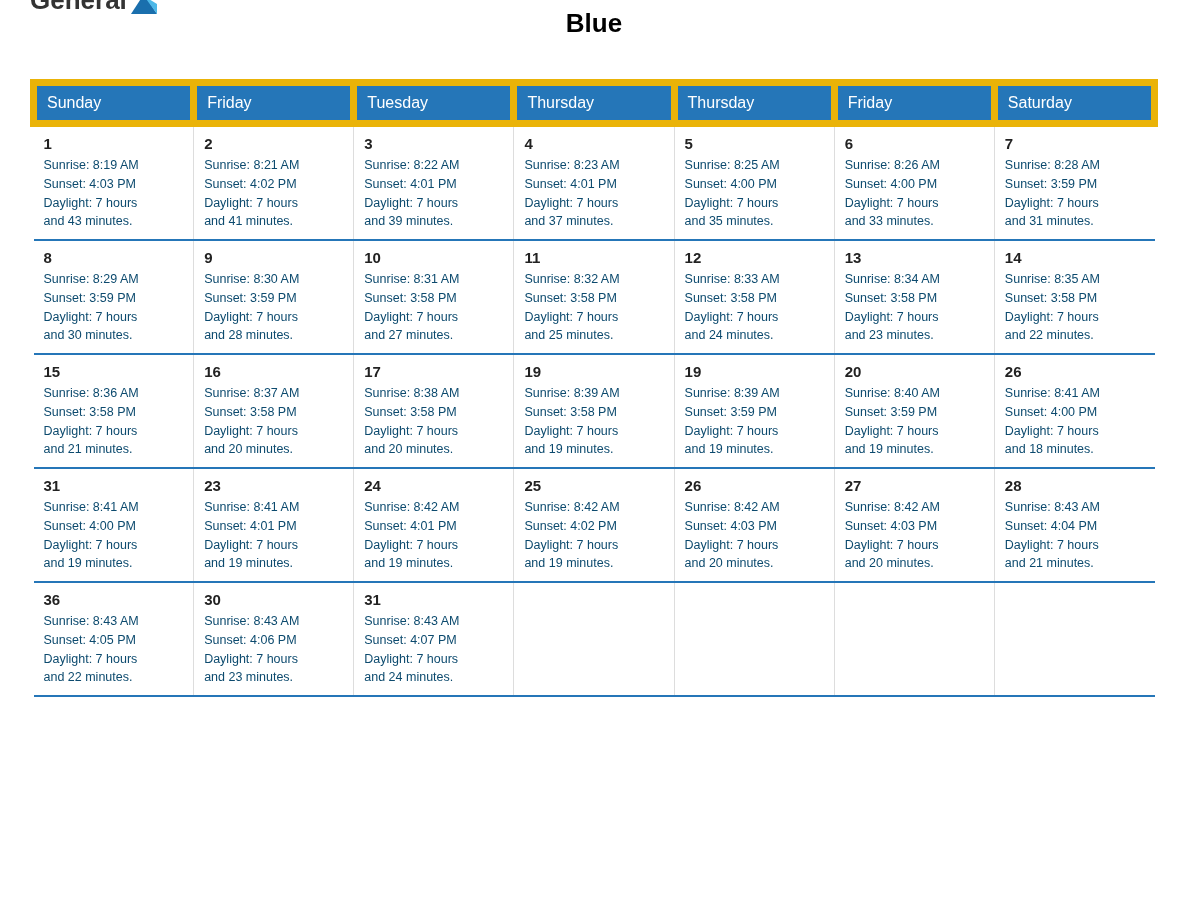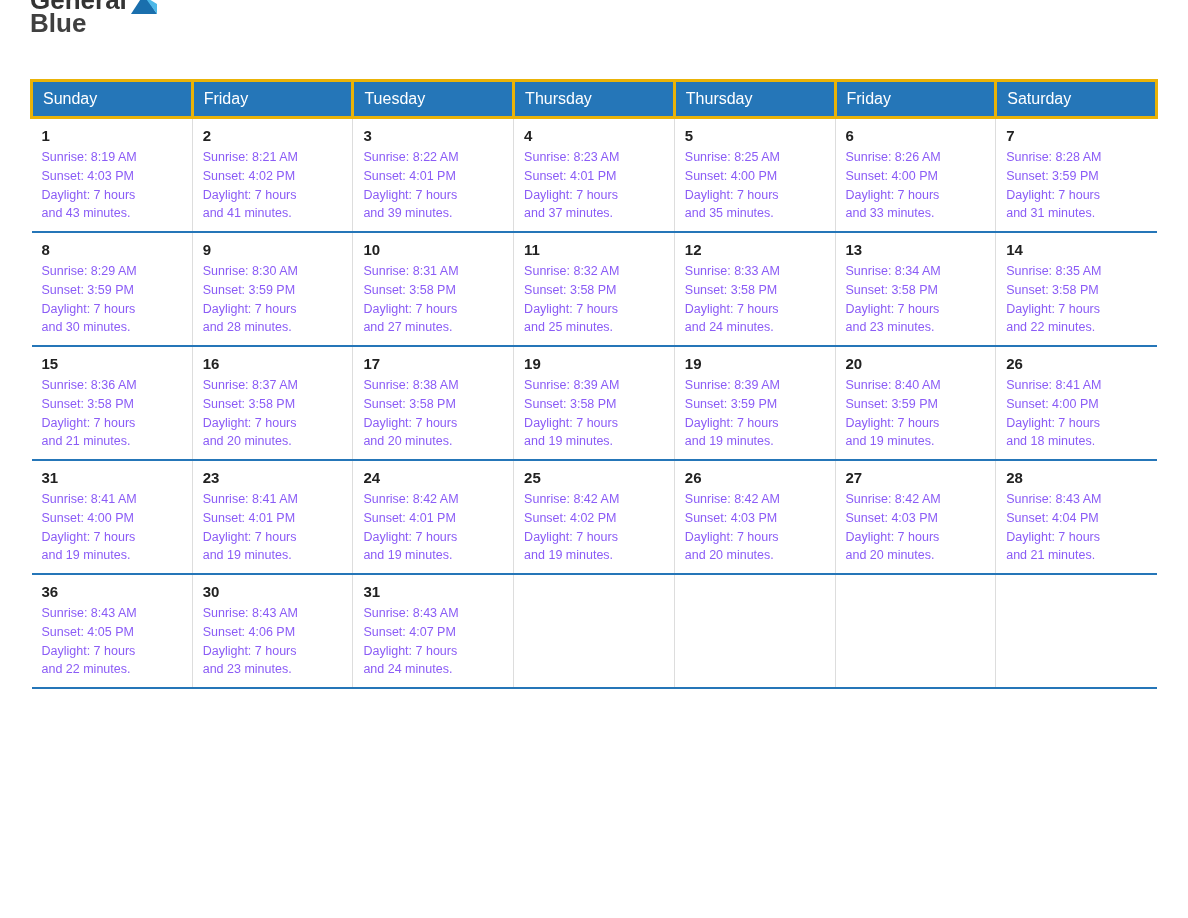--- a/index.html
+++ b/index.html
@@ -37,21 +37,21 @@
     }
     thead tr {
       background-color: #2576b8;
     }
     thead th {
       color: #fff;
       font-size: 16px;
       font-weight: normal;
       text-align: left;
       padding: 8px 10px;
-      border: 3px solid #eab308;
+      border: 7px solid #eab308;
     }
     tbody tr {
       border-bottom: 2px solid #2576b8;
     }
     tbody td {
       vertical-align: top;
       padding: 8px 10px;
       font-size: 13px;
       color: #333;
       border-right: 1px solid #ddd;
@@ -64,21 +64,21 @@
     }
     .day-num {
       font-size: 15px;
       font-weight: bold;
       color: #222;
       display: block;
       margin-bottom: 4px;
     }
     .day-info {
       font-size: 12.5px;
-      color: #8b5cf6;
+      color: #0c4a6e;
       line-height: 1.5;
     }
     .empty-cell {
       background: #fff;
     }
   </style>
 </head>
 <body>
 
 <div class="header" style="margin-bottom: 10px;">
@@ -90,21 +90,21 @@
 </div>
 
 <div style="margin-top:-50px; margin-bottom:40px; padding-left:0px;">
   <div style="display:flex; align-items:center; gap:0;">
     <span style="font-size:26px; font-weight:bold; color:#333;">General</span>
     <svg width="32" height="32" viewBox="0 0 32 32">
       <polygon points="4,30 30,30 17,10" fill="#1a6fad"></polygon>
       <polygon points="17,12 30,30 30,20" fill="#4db8e8"></polygon>
     </svg>
   </div>
-  <div style="font-size:26px; font-weight:bold; color:#404040; margin-top:-8px; margin-left:0;">Blue</div>
+  <div style="font-size:26px; font-weight:bold; color:#000000; margin-top:-8px; margin-left:0;text-align:center;">Blue</div>
 </div>
 
 <table>
   <thead>
     <tr>
     <th>Sunday</th>
         <th>Friday</th>
         <th>Tuesday</th>
         <th>Thursday</th>
         <th>Thursday</th>

